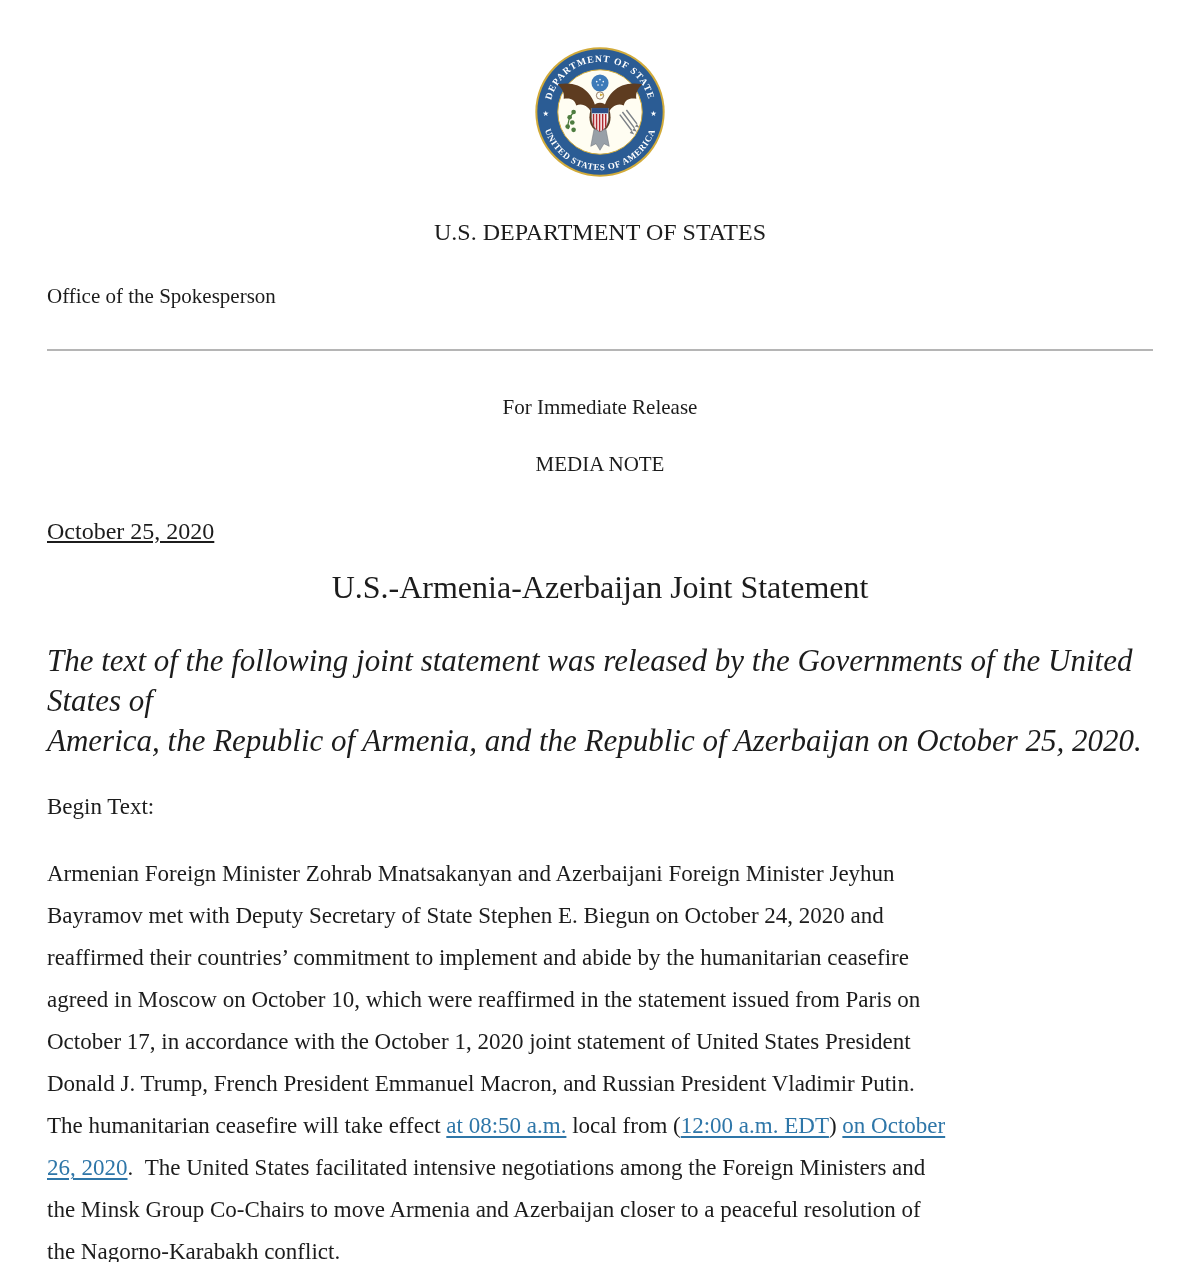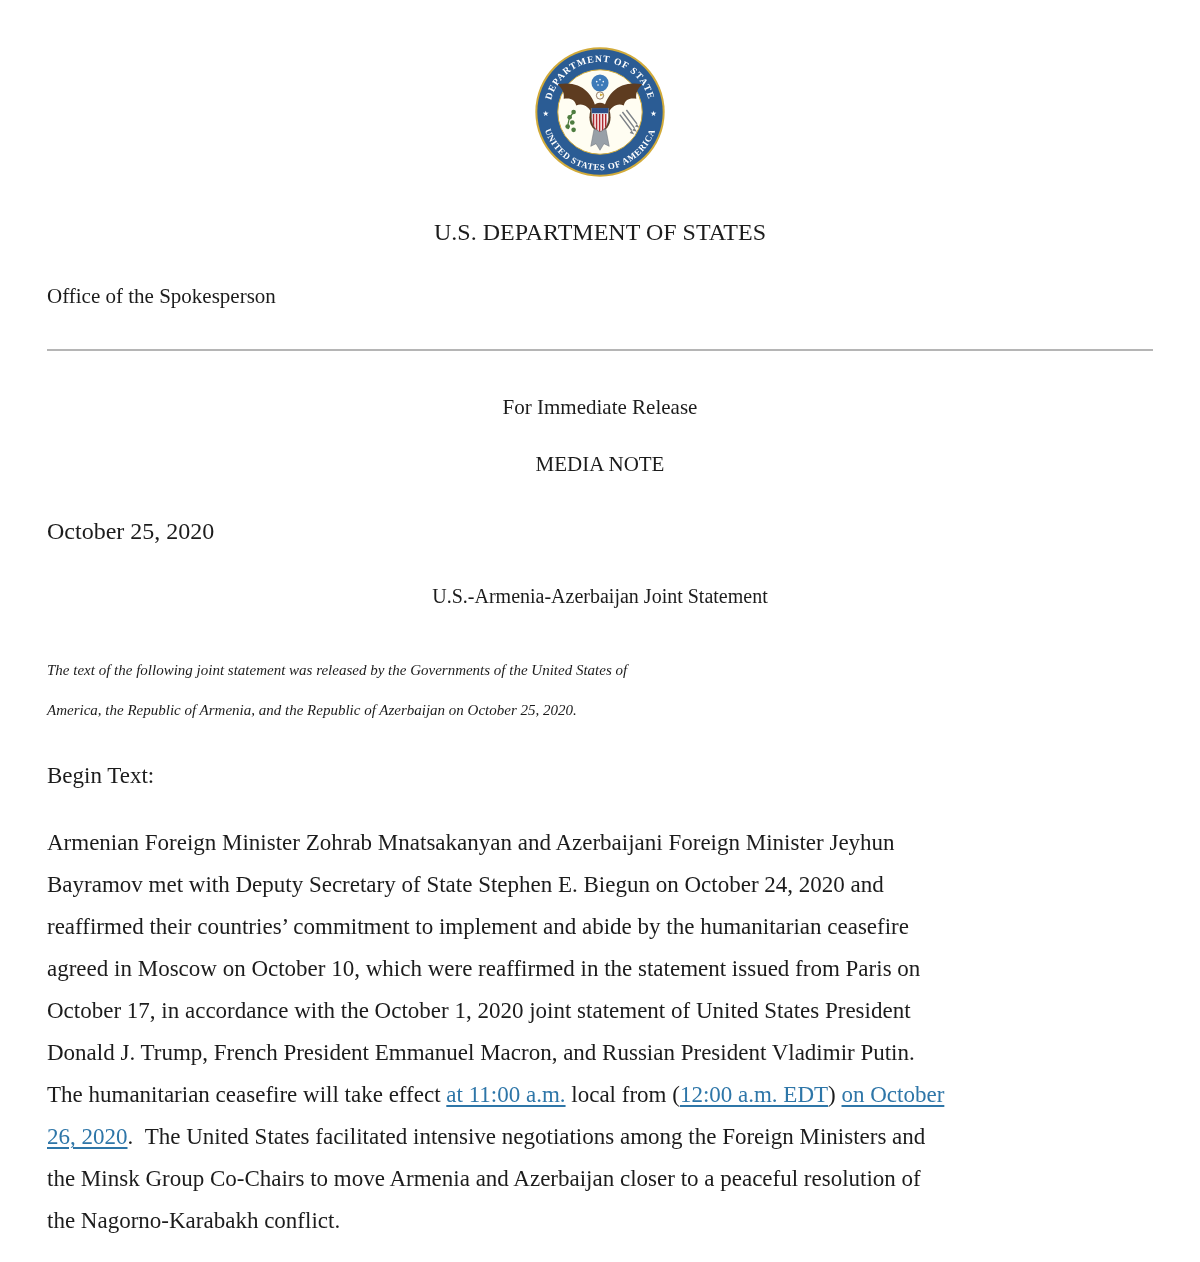--- a/index.html
+++ b/index.html
@@ -45,32 +45,33 @@
     margin-top: 32px;
     text-align: center;
     font-size: 21px;
     line-height: 25px;
   }
   .date-line {
     margin-top: 40px;
     font-size: 24px;
     line-height: 28px;
     text-align: left;
+    text-decoration: underline;
   }
   .statement-title {
-    margin-top: 37px;
+    margin-top: 28px;
     text-align: center;
-    font-size: 20px;
+    font-size: 32px;
     line-height: 28px;
     font-weight: normal;
   }
   .intro-para {
     margin-top: 40px;
     font-style: italic;
-    font-size: 15px;
+    font-size: 31px;
     line-height: 40px;
     white-space: pre-line;
   }
   .begin-label {
     margin-top: 32px;
     font-size: 23px;
     line-height: 27px;
   }
   .body-para {
     margin-top: 33px;
@@ -170,18 +171,18 @@
 America, the Republic of Armenia, and the Republic of Azerbaijan on October 25, 2020.</div>
 
   <div class="begin-label">Begin Text:</div>
 
   <div class="body-para"><span>Armenian Foreign Minister Zohrab Mnatsakanyan and Azerbaijani Foreign Minister Jeyhun
 Bayramov met with Deputy Secretary of State Stephen E. Biegun on October 24, 2020 and
 reaffirmed their countries’ commitment to implement and abide by the humanitarian ceasefire
 agreed in Moscow on October 10, which were reaffirmed in the statement issued from Paris on
 October 17, in accordance with the October 1, 2020 joint statement of United States President
 Donald J. Trump, French President Emmanuel Macron, and Russian President Vladimir Putin.
-The humanitarian ceasefire will take effect </span><a class="doc-link">at 11:00 a.m.</a><span> local from (</span><a class="doc-link">12:00 a.m. EDT</a><span>) </span><a class="doc-link">on October
+The humanitarian ceasefire will take effect </span><a class="doc-link">at 08:50 a.m.</a><span> local from (</span><a class="doc-link">12:00 a.m. EDT</a><span>) </span><a class="doc-link">on October
 26, 2020</a><span>. The United States facilitated intensive negotiations among the Foreign Ministers and
 the Minsk Group Co-Chairs to move Armenia and Azerbaijan closer to a peaceful resolution of
 the Nagorno-Karabakh conflict.</span></div>
 
 </div>
 
 </body></html>

